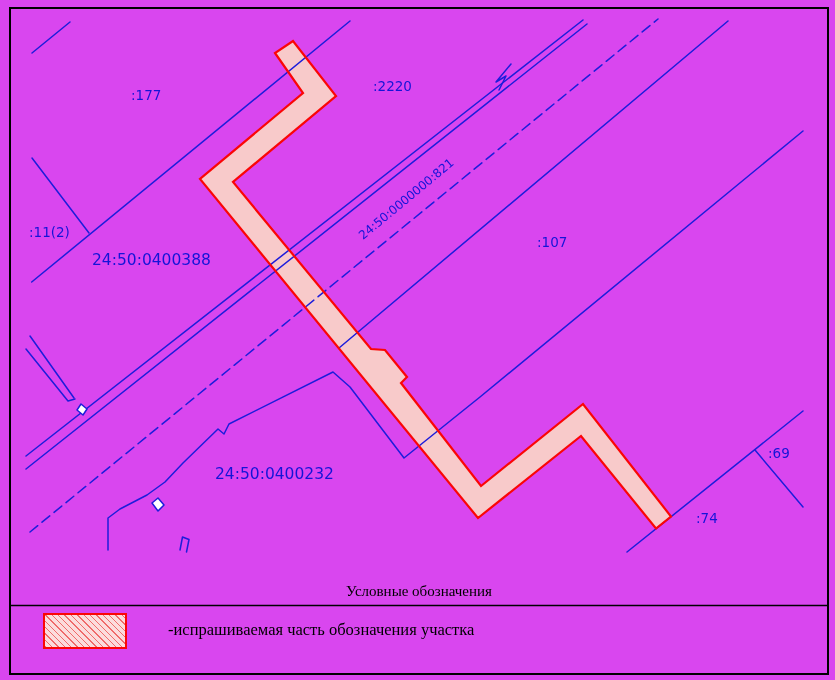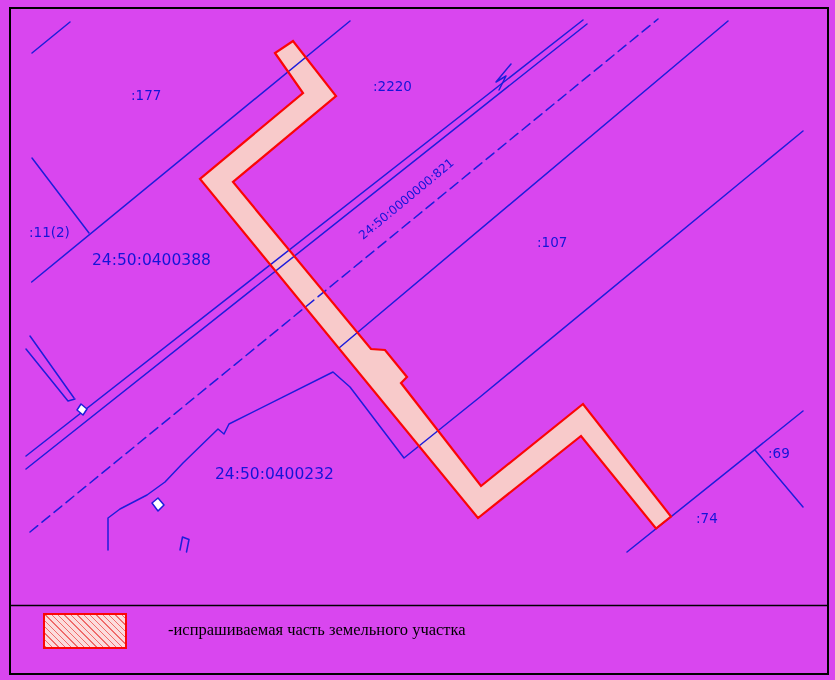--- a/index.html
+++ b/index.html
@@ -85,17 +85,18 @@
       <text class="map-label lbl-r" transform="translate(363,240) rotate(-39.6)" x="0" y="0">24:50:0000000:821</text>
       <text class="map-label lbl-s" x="537" y="247">:107</text>
       <text class="map-label lbl-l" x="215" y="479">24:50:0400232</text>
       <text class="map-label lbl-s" x="696" y="523">:74</text>
       <text class="map-label lbl-s" x="768" y="458">:69</text>
     </g>
 
     <line class="sep-line" x1="10" y1="605.5" x2="828" y2="605.5"></line>
   </svg>
 
+  <div class="legend-title-line">Условные обозначения</div>
 
   <div class="legend-swatch"></div>
-  <div class="legend-item-label">-испрашиваемая часть земельного участка</div>
+  <div class="legend-item-label">-испрашиваемая часть обозначения участка</div>
 
 </div>
 
 </body></html>

